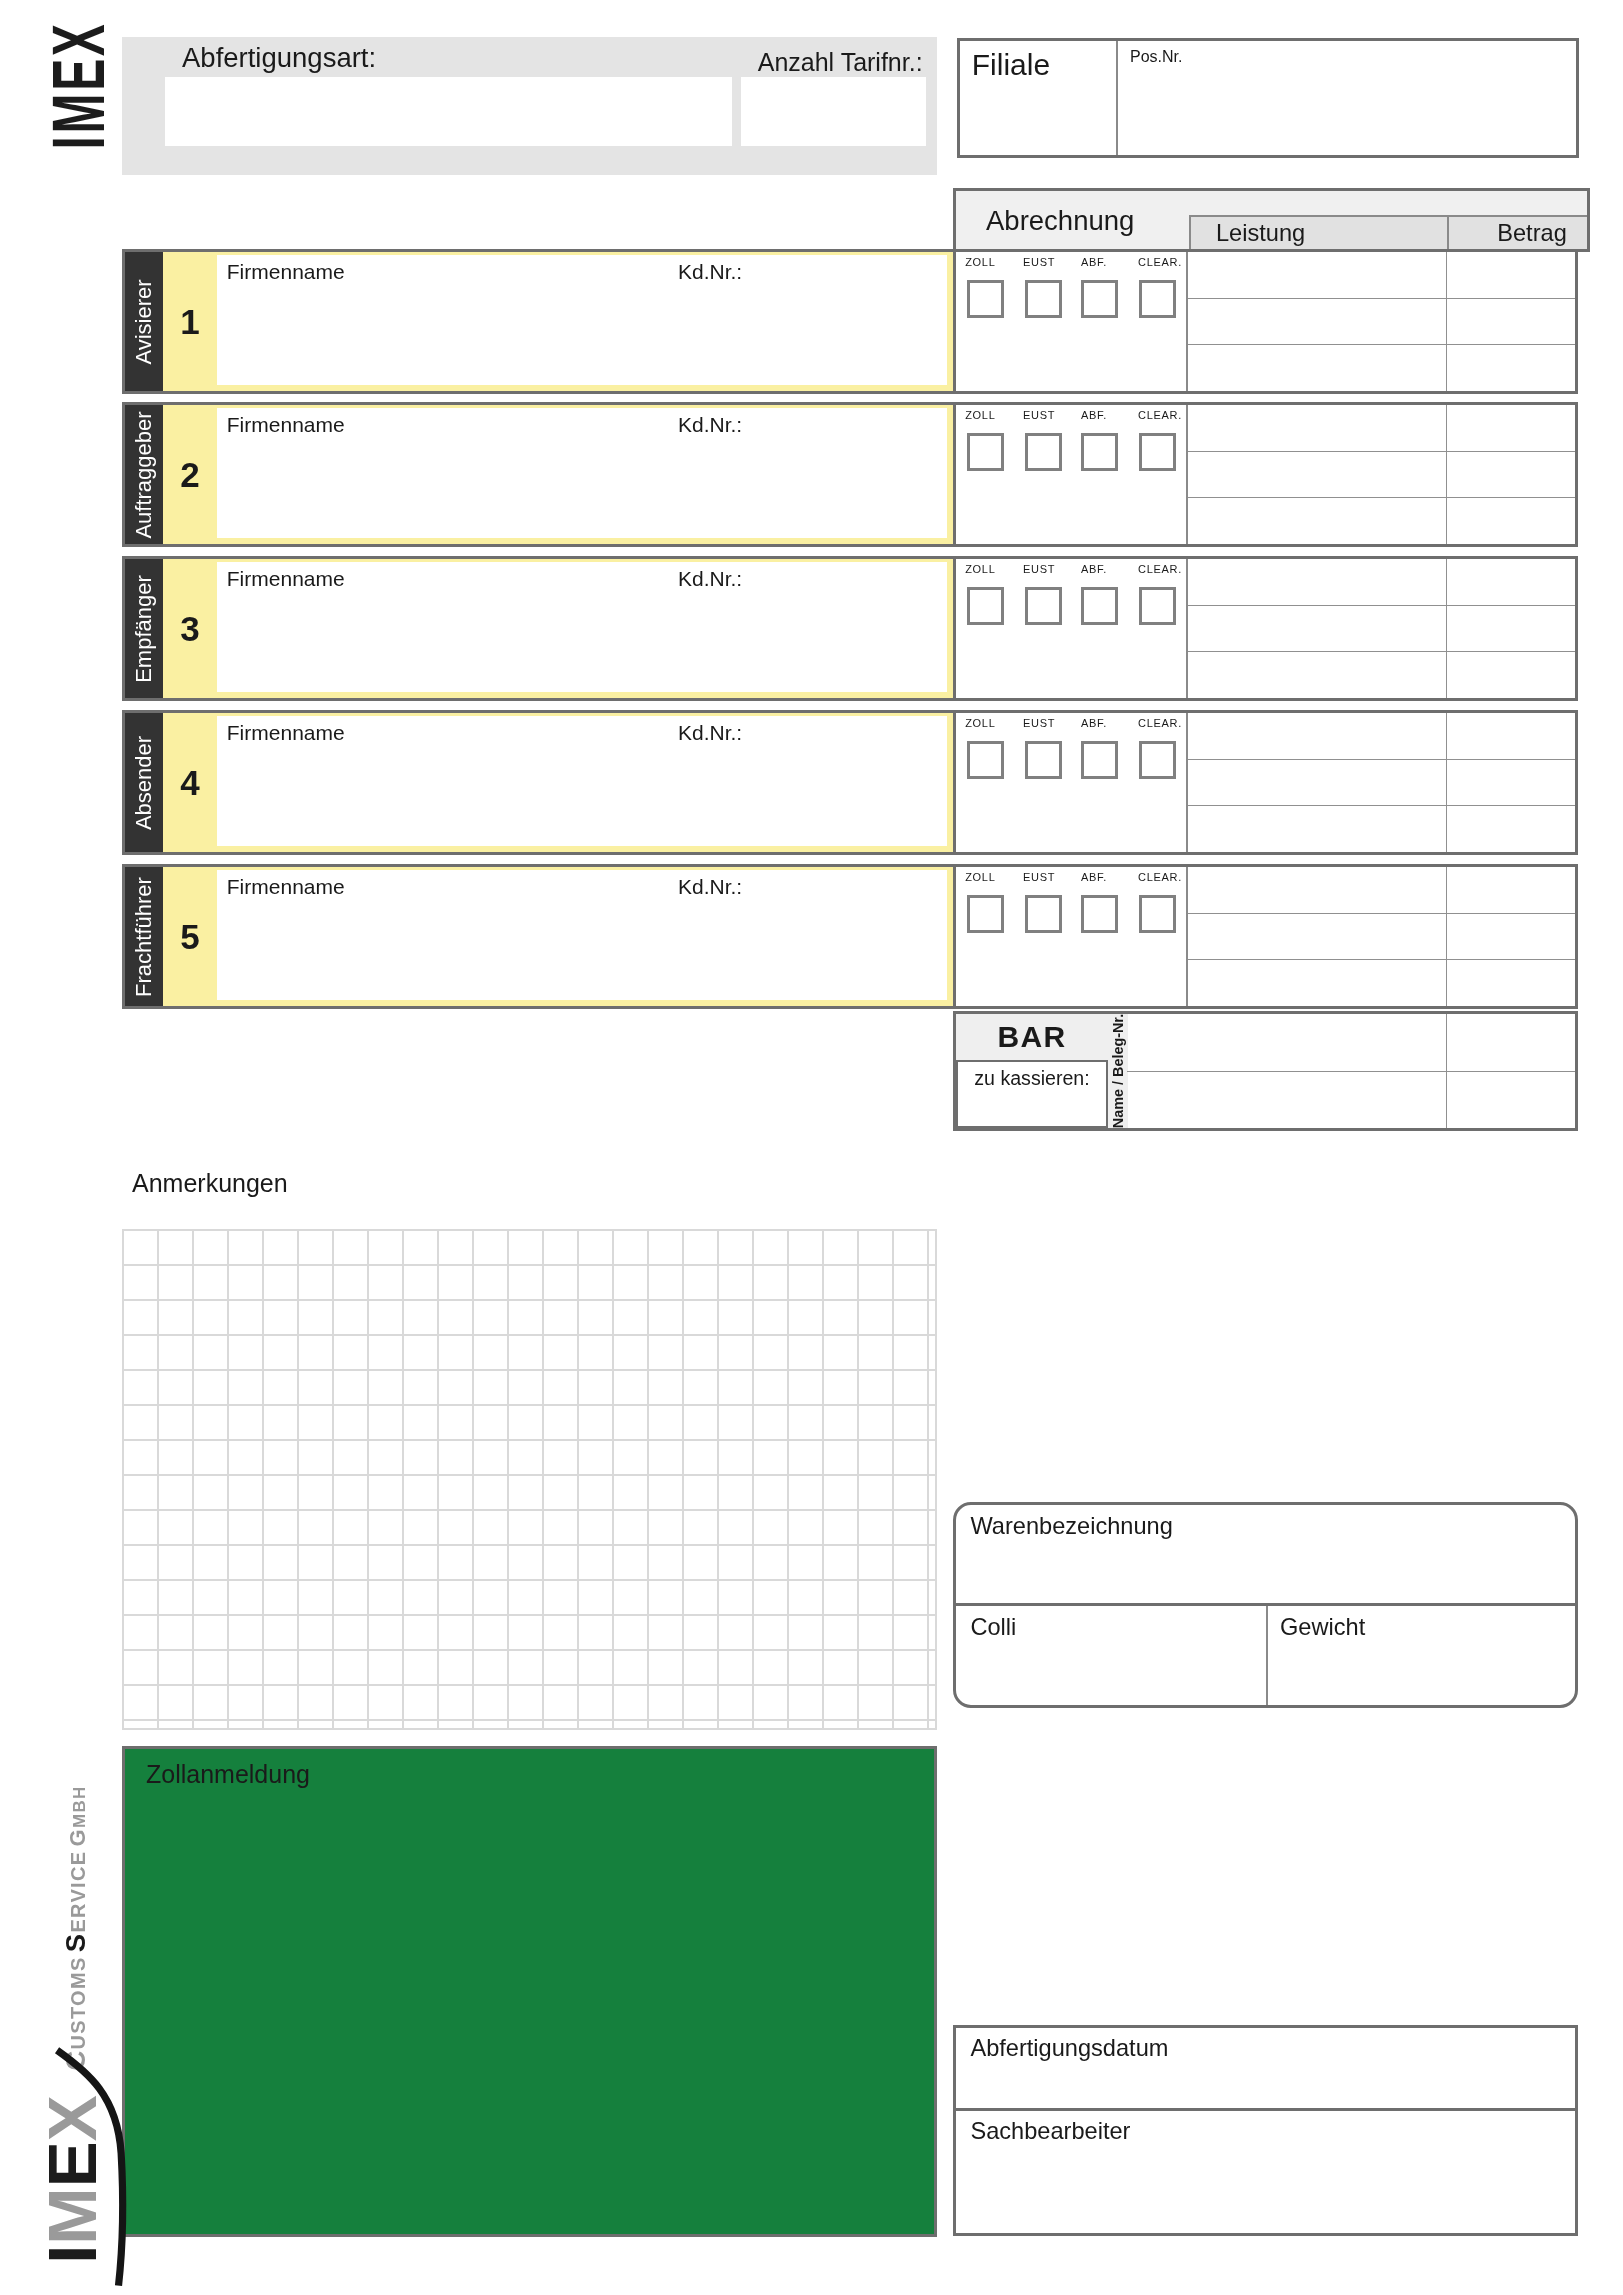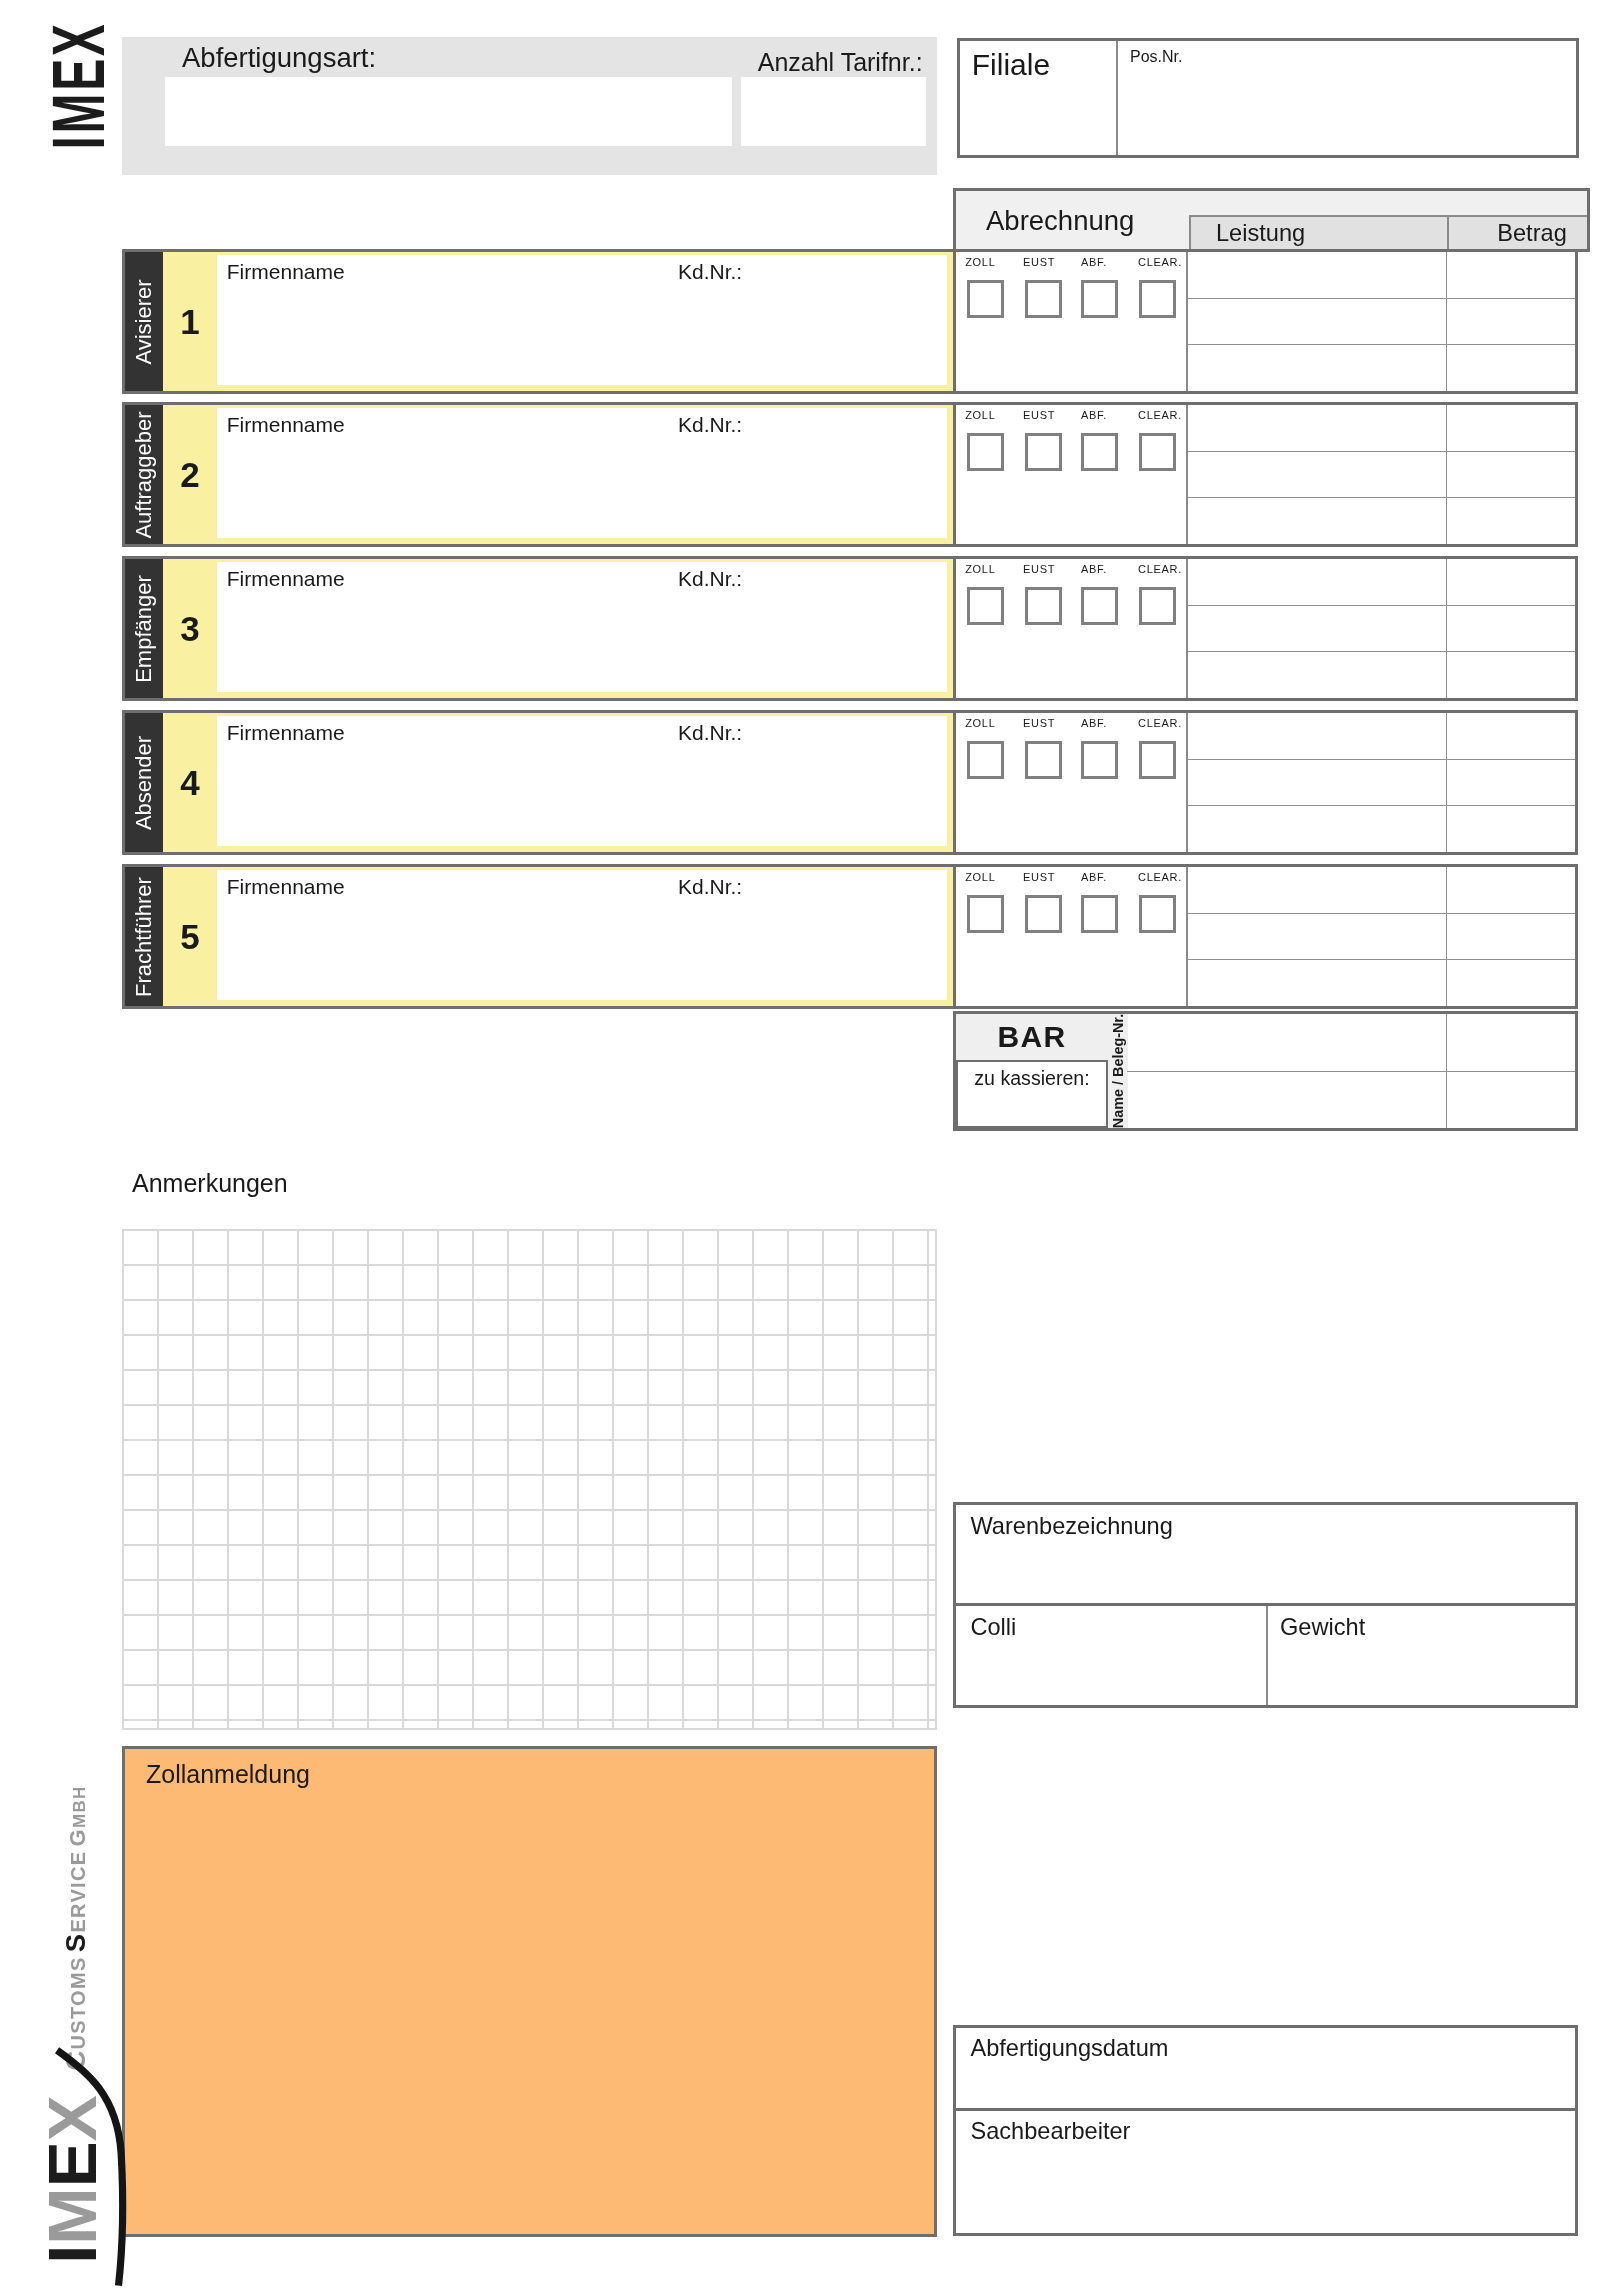--- a/index.html
+++ b/index.html
@@ -91,21 +91,21 @@
               border-right:2px solid #d9d9d9; border-bottom:2px solid #d9d9d9; }
 
   
   .infobox { position:absolute; left:953px; width:625px; background:#fff; border:3.3px solid #6e6e6e; }
   .infobox .label { position:absolute; font-size:23.6px; }
   .infobox .hline { position:absolute; left:0; right:0; height:3.3px; background:#6e6e6e; }
   .infobox .vline { position:absolute; width:2px; background:#8a8a8a; }
 
   
   .zoll-box { position:absolute; left:122px; top:1746px; width:815px; height:491px;
-              background:#fdba74; border:3.3px solid #6e6e6e;text-decoration:underline; }
+              background:#15803d; border:3.3px solid #6e6e6e;text-decoration:underline; }
   .zoll-box .label { position:absolute; left:21px; top:10.5px; font-size:25px; }
 
   
   .logo-bottom { position:absolute; left:23px; top:1777px; width:108px; height:523px; }
   .lb-customs { position:absolute; left:0; top:6.5px; width:105px; height:288px;
                 display:flex; align-items:center; justify-content:center; }
   .lb-customs span.rot { transform:rotate(-90deg); white-space:nowrap; font-weight:bold;
                          color:#9a9a9a; letter-spacing:1.3px; }
   .lc-big { font-size:27.5px; } .lc-small { font-size:20px; }
   .lc-dark { color:#1a1a1a; }
@@ -344,21 +344,21 @@
           <div class="l"></div>
           <div class="b"></div>
         </div>
     </div>
   </div>
 
   <div class="anm-label">Anmerkungen</div>
   <div class="anm-grid"></div>
 
 
-  <div class="infobox" style="top:1502px; height:206px;">
+  <div class="infobox" style="top:1502px; height:206px;border-radius:18px;">
     <div class="label" style="left:14.4px; top:7.9px;">Warenbezeichnung</div>
     <div class="hline" style="top:98px;"></div>
     <div class="vline" style="left:310px; top:101px; bottom:0;"></div>
     <div class="label" style="left:14.4px; top:109px;">Colli</div>
     <div class="label" style="left:324px; top:109px;">Gewicht</div>
   </div>
 
   <div class="zoll-box">
     <div class="label">Zollanmeldung</div>
   </div>

